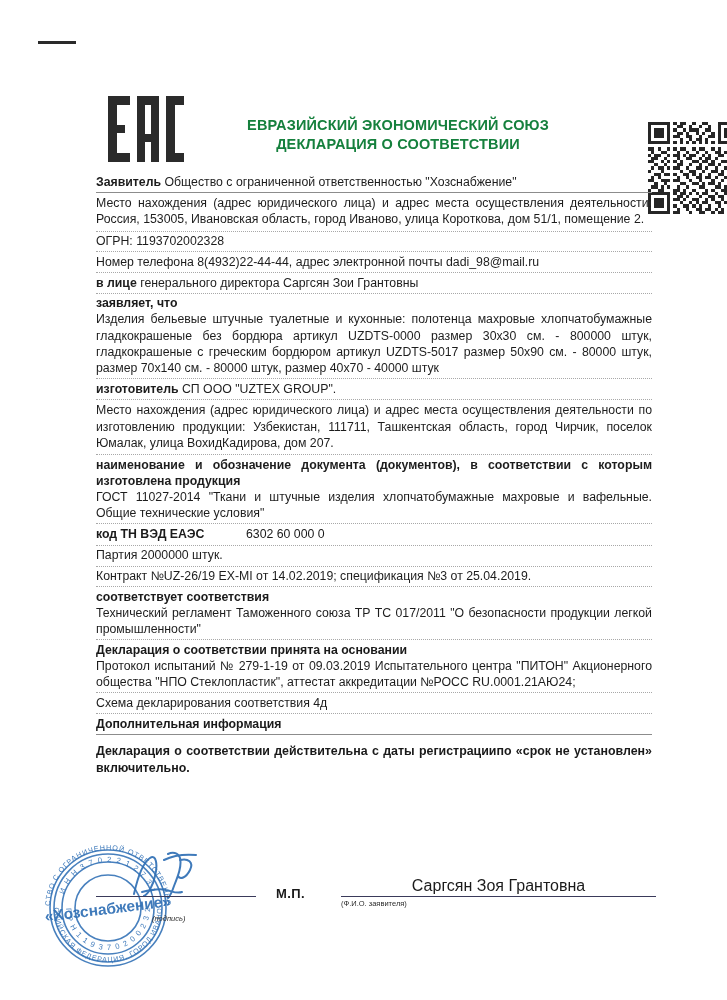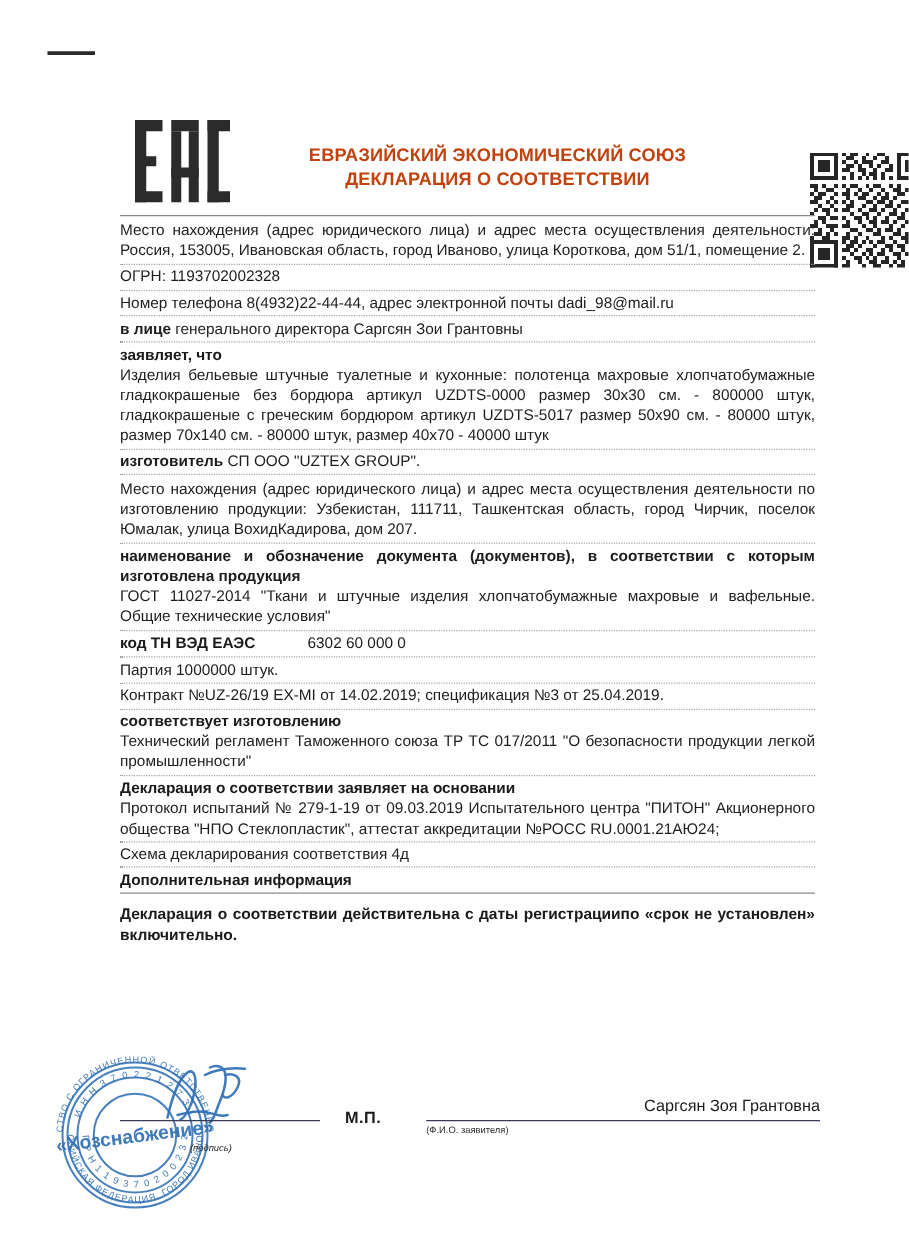--- a/index.html
+++ b/index.html
@@ -52,21 +52,21 @@
     left: 130px;
     top: 58px;
     width: 380px;
     text-align: center;
   }
   .title-line {
     font-size: 14.5px;
     font-weight: bold;
     letter-spacing: 0.15px;
     line-height: 19px;
-    color: #c2410c;
+    color: #15803d;
     white-space: nowrap;
   }
 
   .qr-box {
     position: absolute;
     left: 570px;
     top: 64px;
     width: 92px;
     height: 92px;
   }
@@ -169,22 +169,22 @@
     left: 245px;
     top: 24px;
     width: 315px;
     border-bottom: 1px solid #3a3a5a;
   }
   .name-right {
     position: absolute;
     left: 245px;
     top: 5px;
     width: 315px;
-    text-align: right;
-    font-size: 13px;
+    text-align: center;
+    font-size: 16px;
     color: #1b1b1b;
   }
   .cap-right {
     position: absolute;
     left: 245px;
     top: 27px;
     width: 315px;
     text-align: left;
     font-size: 7.5px;
     color: #2b2b2b;
@@ -480,20 +480,25 @@
             <rect x="20" y="28" width="1" height="1"></rect>
           <rect x="22" y="28" width="2" height="1"></rect>
             <rect x="27" y="28" width="1" height="1"></rect>
         </g>
       </svg>
     </div>
   </div>
 
   <div class="doc-body">
 
+    <div class="row blk-tight">
+      <div class="ln nj">
+        <span class="b">Заявитель</span><span> </span><span>Общество с ограниченной ответственностью "Хозснабжение"</span>
+      </div>
+    </div>
     <div class="sep-solid"></div>
 
     <div class="row blk">
       <div class="ln">Место нахождения (адрес юридического лица) и адрес места осуществления деятельности: Россия, 153005, Ивановская область, город Иваново, улица Короткова, дом 51/1, помещение 2.</div>
     </div>
     <div class="sep-dot"></div>
 
     <div class="row blk-tight">
       <div class="ln nj">ОГРН: 1193702002328</div>
     </div>
@@ -537,37 +542,37 @@
 
     <div class="row blk-tight">
       <div class="code-row">
         <span class="code-label">код ТН ВЭД ЕАЭС</span>
         <span class="code-value">6302 60 000 0</span>
       </div>
     </div>
     <div class="sep-dot"></div>
 
     <div class="row blk-tight">
-      <div class="ln nj">Партия 1000000 штук.</div>
+      <div class="ln nj">Партия 2000000 штук.</div>
     </div>
     <div class="sep-dot"></div>
 
     <div class="row blk-tight">
       <div class="ln nj">Контракт №UZ-26/19 EX-MI от 14.02.2019; спецификация №3 от 25.04.2019.</div>
     </div>
     <div class="sep-dot"></div>
 
     <div class="row blk-tight">
-      <div class="lbl-bold">соответствует изготовлению</div>
+      <div class="lbl-bold">соответствует соответствия</div>
       <div class="ln">Технический регламент Таможенного союза ТР ТС 017/2011 "О безопасности продукции легкой промышленности"</div>
     </div>
     <div class="sep-dot"></div>
 
     <div class="row blk-tight">
-      <div class="lbl-bold">Декларация о соответствии заявляет на основании</div>
+      <div class="lbl-bold">Декларация о соответствии принята на основании</div>
       <div class="ln">Протокол испытаний № 279-1-19 от 09.03.2019 Испытательного центра "ПИТОН" Акционерного общества "НПО Стеклопластик", аттестат аккредитации №РОСС RU.0001.21АЮ24;</div>
     </div>
     <div class="sep-dot"></div>
 
     <div class="row blk-tight">
       <div class="ln nj">Схема декларирования соответствия 4д</div>
     </div>
     <div class="sep-dot"></div>
 
     <div class="row blk-tight">

